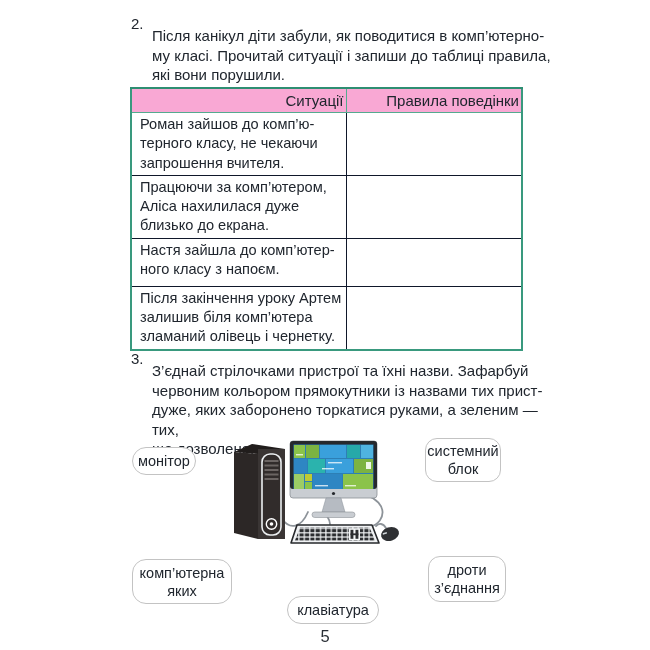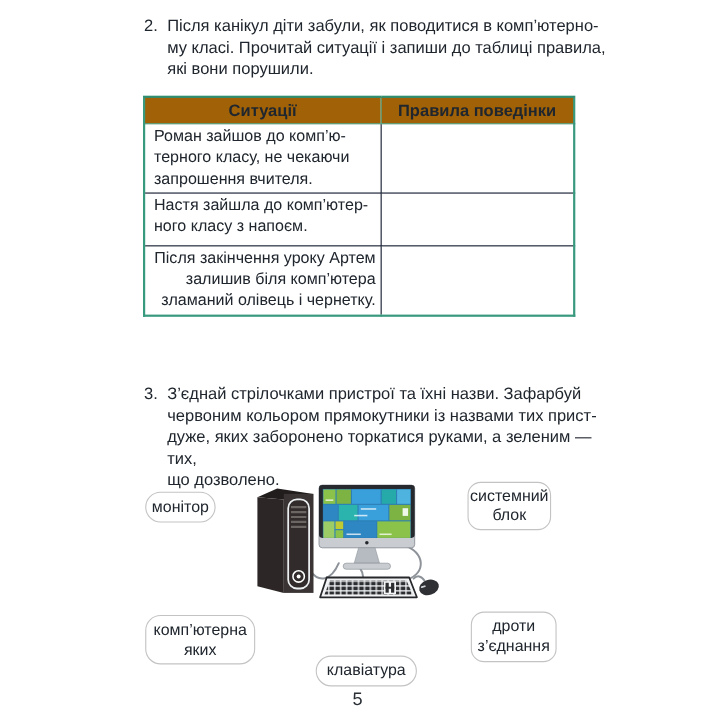--- a/index.html
+++ b/index.html
@@ -13,54 +13,54 @@
   }
   
   .task{
     position:absolute;
     display:flex;
     font-size:15px;
     line-height:19.5px;
     font-weight:500;
   }
   .task .tnum{flex:0 0 21px;}
-  .task .ttext{white-space:pre-line;}
+  .task .ttext{white-space:pre-line;margin-top:12px;}
   #task2{left:131px;top:14px;width:430px;}
   #task3{left:131px;top:349px;width:430px;}
 
   
   .rules-table{
     position:absolute;left:130px;top:87px;
     width:391px;
     border-collapse:collapse;
     table-layout:fixed;
     border:2px solid #39997e;
   }
   .rules-table col.c1{width:215px;}
   .rules-table col.c2{width:176px;}
   .rules-table th{
-    background:#a16207;
+    background:#f9a8d4;
     border:1px solid #55aa8f;
     border-top:2px solid #2e8e72;
     height:21px;
-    font-size:15px;font-weight:700;
-    text-align:center;
+    font-size:15px;font-weight:400;
+    text-align:right;
     padding:1px 2px;
   }
   .rules-table td{
     border:1px solid #0f172a;
     vertical-align:top;
     padding:2px 4px 2px 8px;
     font-size:14.6px;
     line-height:19.3px;
     font-weight:500;
     white-space:pre-line;
     background:#ffffff;
   }
-  tr.r1{height:59px;} tr.r2{height:57px;} tr.r3{height:48px;} tr.r4{height:59px;text-align:right;}
+  tr.r1{height:59px;} tr.r2{height:57px;} tr.r3{height:48px;} tr.r4{height:59px;}
 
   
   .dlabel{
     position:absolute;
     display:flex;align-items:center;justify-content:center;
     background:#fff;
     border:1.3px solid #c3c3c3;
     border-radius:14px;
     font-size:14.5px;
     line-height:18px;
@@ -106,20 +106,26 @@
       <tr>
         <th>Ситуації</th>
         <th>Правила поведінки</th>
       </tr>
     </thead>
     <tbody>
       <tr class="r1">
         <td>Роман зайшов до комп’ю-
 терного класу, не чекаючи
 запрошення вчителя.</td>
+        <td></td>
+      </tr>
+      <tr class="r2">
+        <td>Працюючи за комп’ютером,
+Аліса нахилилася дуже
+близько до екрана.</td>
         <td></td>
       </tr>
       <tr class="r3">
         <td>Настя зайшла до комп’ютер-
 ного класу з напоєм.</td>
         <td></td>
       </tr>
       <tr class="r4">
         <td>Після закінчення уроку Артем
 залишив біля комп’ютера

